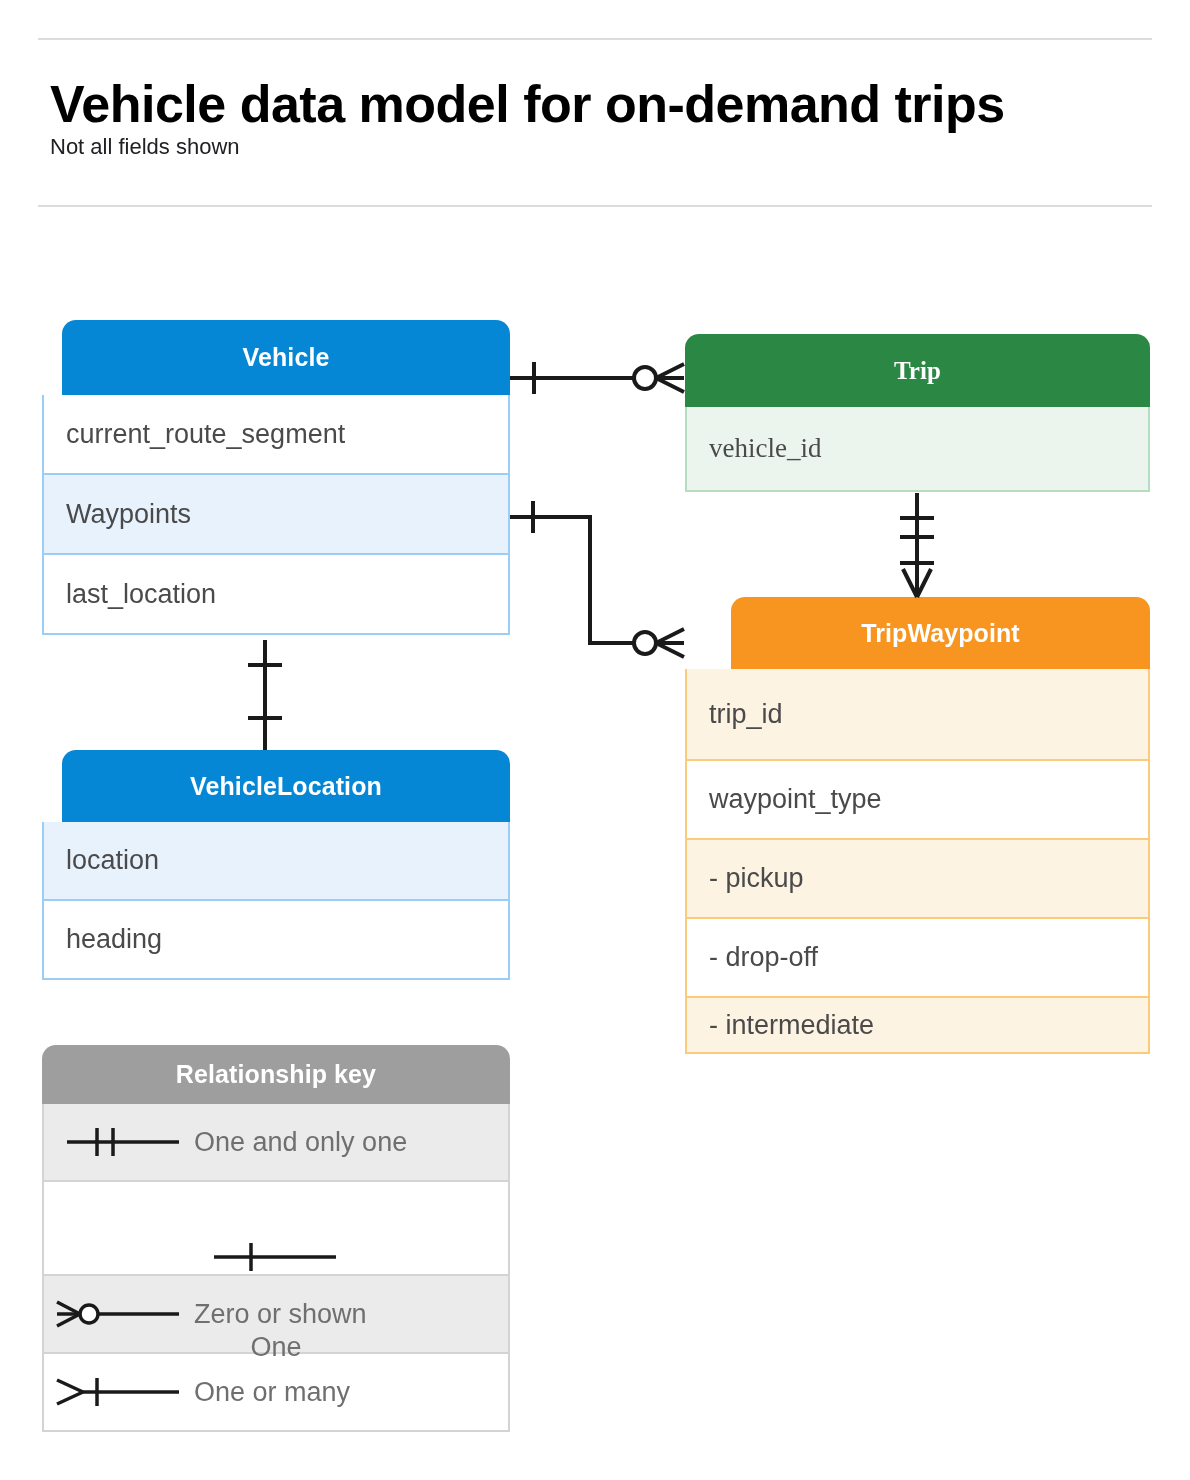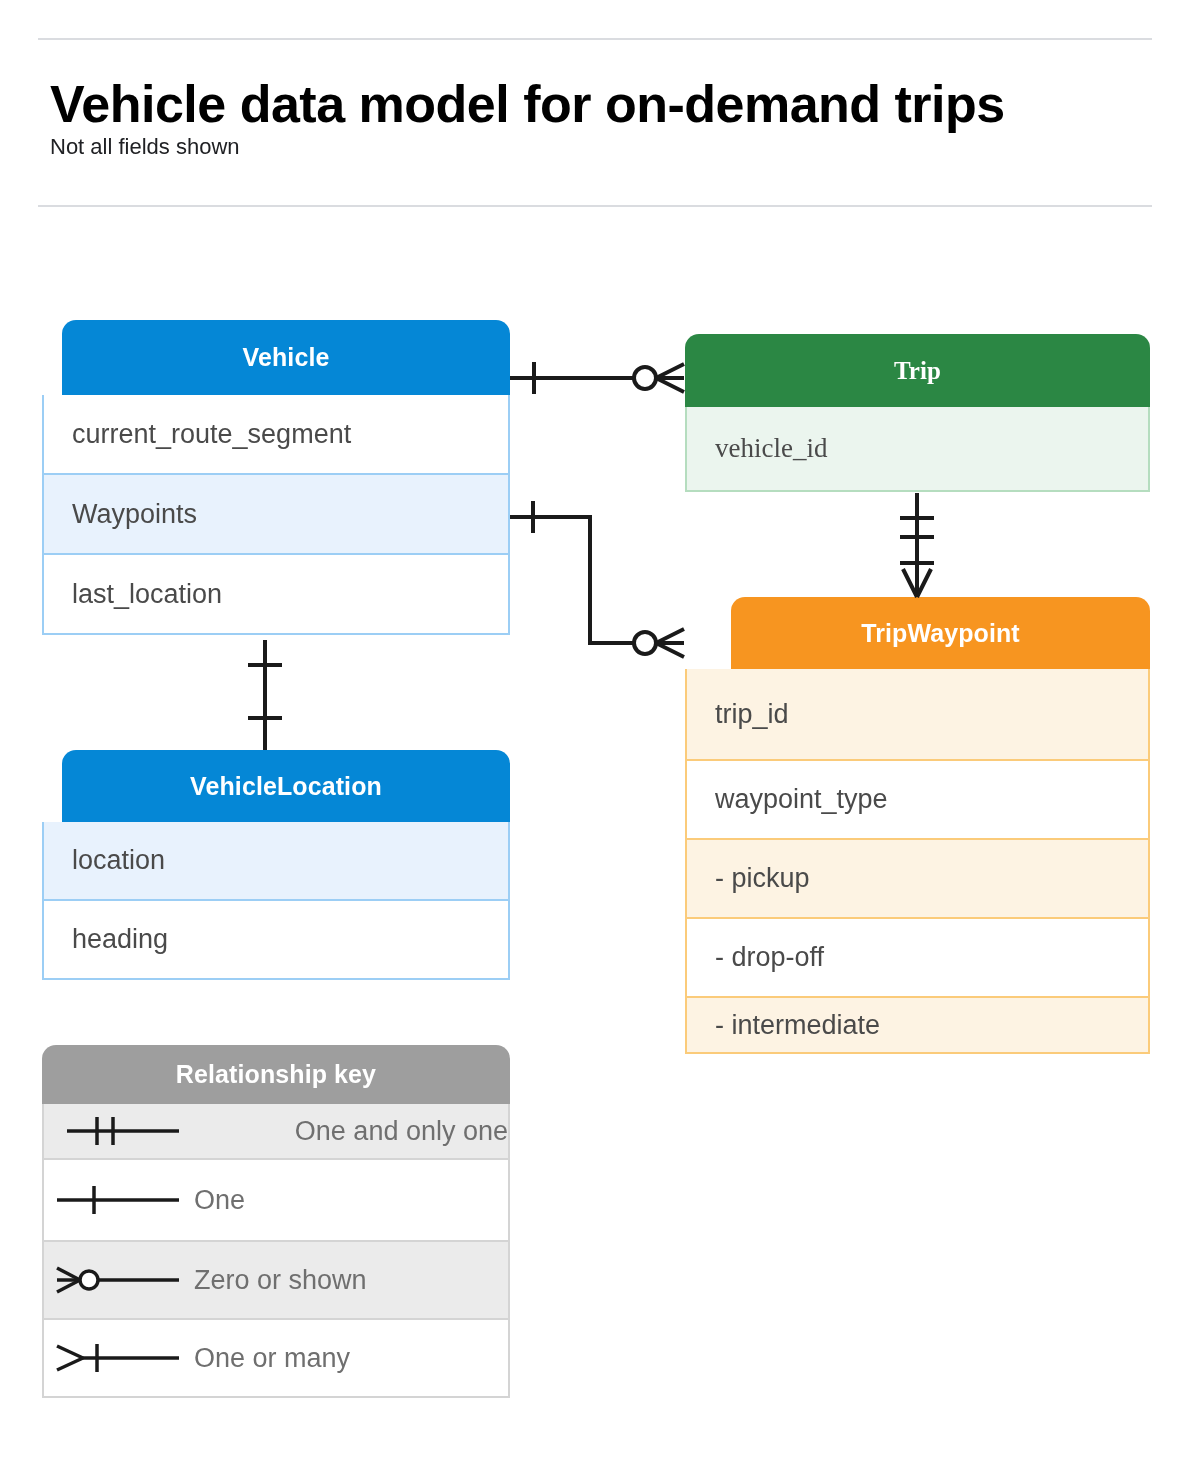--- a/index.html
+++ b/index.html
@@ -57,21 +57,21 @@
     align-items: center;
     justify-content: center;
     letter-spacing: 0.1px;
   }
   .entity-row {
     font-size: 27px;
     font-weight: 400;
     color: #4a4a4a;
     display: flex;
     align-items: center;
-    padding-left: 28px;
+    padding-left: 22px;
     border-style: solid;
     border-width: 0 2px 2px 2px;
   }
   .entity-row.first { border-top-width: 0; }
 
   
   .blue .entity-header { background: #0587d6; margin-left: 20px; }
   .blue .entity-row { border-color: #9ccef5; background: #ffffff; }
   .blue .entity-row.hl { background: #e8f2fd; }
 
@@ -148,32 +148,32 @@
 
 <div class="entity blue" style="left:42px; top:750px; width:468px;">
   <div class="entity-header" style="height:72px;">VehicleLocation</div>
   <div class="entity-row first hl" style="height:79px;">location</div>
   <div class="entity-row" style="height:79px;">heading</div>
 </div>
 
 <div class="entity gray" style="left:42px; top:1045px; width:468px;">
   <div class="entity-header" style="height:59px;">Relationship key</div>
 
-  <div class="entity-row legend-row first hl" style="height:56px;justify-content:space-between;">
+  <div class="entity-row legend-row first hl" style="height:78px;">
     <span class="legend-sym">
       <svg width="140" height="40" viewBox="0 0 140 40">
         <line x1="18" y1="20" x2="130" y2="20" stroke="#1a1a1a" stroke-width="3.5"></line>
         <line x1="48" y1="6" x2="48" y2="34" stroke="#1a1a1a" stroke-width="3.5"></line>
         <line x1="64" y1="6" x2="64" y2="34" stroke="#1a1a1a" stroke-width="3.5"></line>
       </svg>
     </span>
     <span class="legend-label">One and only one</span>
   </div>
 
-  <div class="entity-row legend-row" style="height:82px;">
+  <div class="entity-row legend-row" style="height:94px;flex-direction:column;">
     <span class="legend-sym">
       <svg width="140" height="40" viewBox="0 0 140 40">
         <line x1="8" y1="20" x2="130" y2="20" stroke="#1a1a1a" stroke-width="3.5"></line>
         <line x1="45" y1="6" x2="45" y2="34" stroke="#1a1a1a" stroke-width="3.5"></line>
       </svg>
     </span>
     <span class="legend-label">One</span>
   </div>
 
   <div class="entity-row legend-row hl" style="height:78px;">

